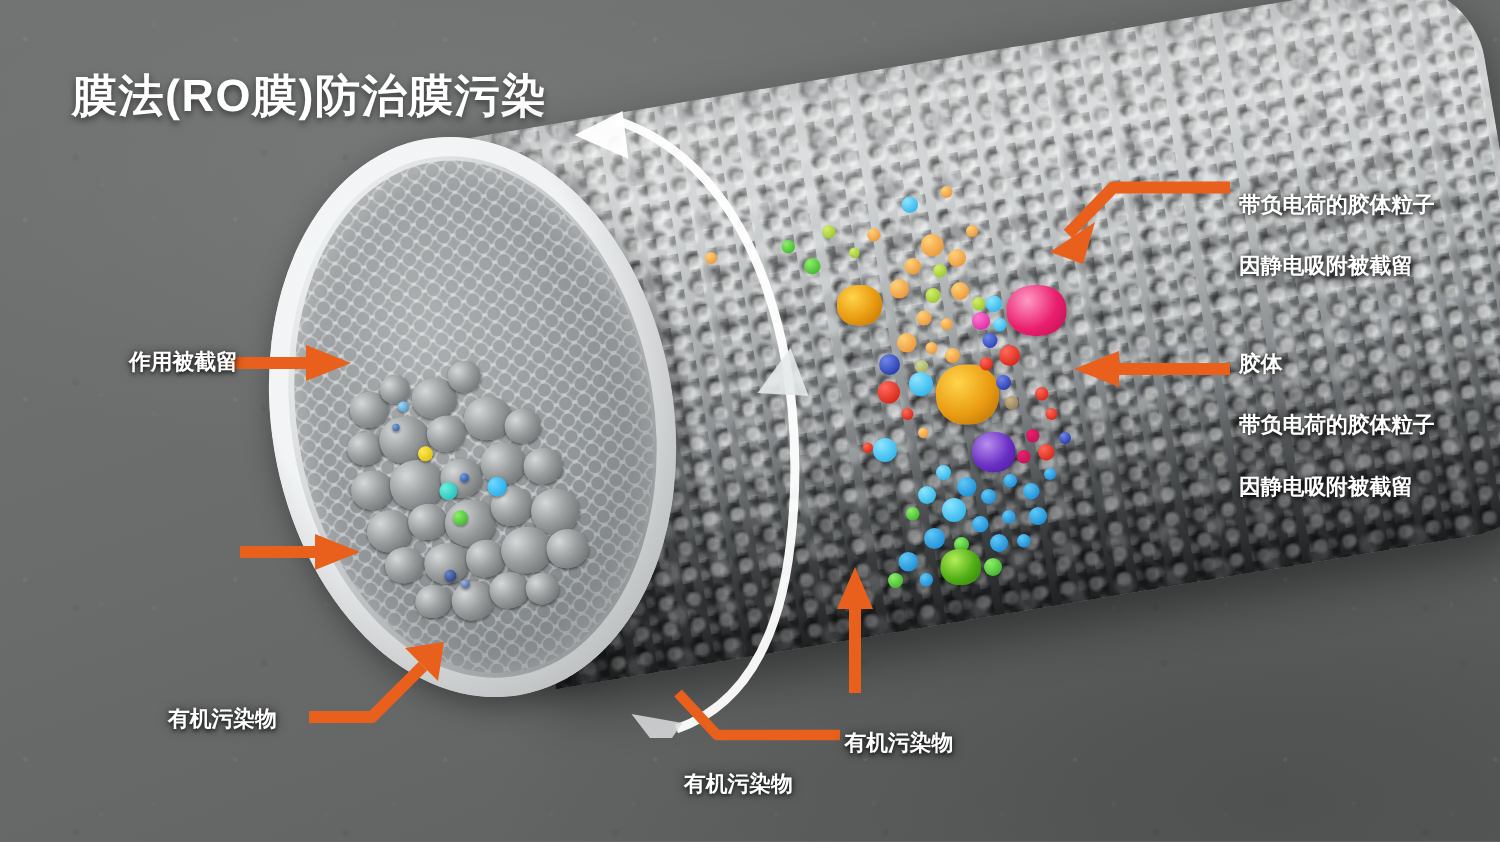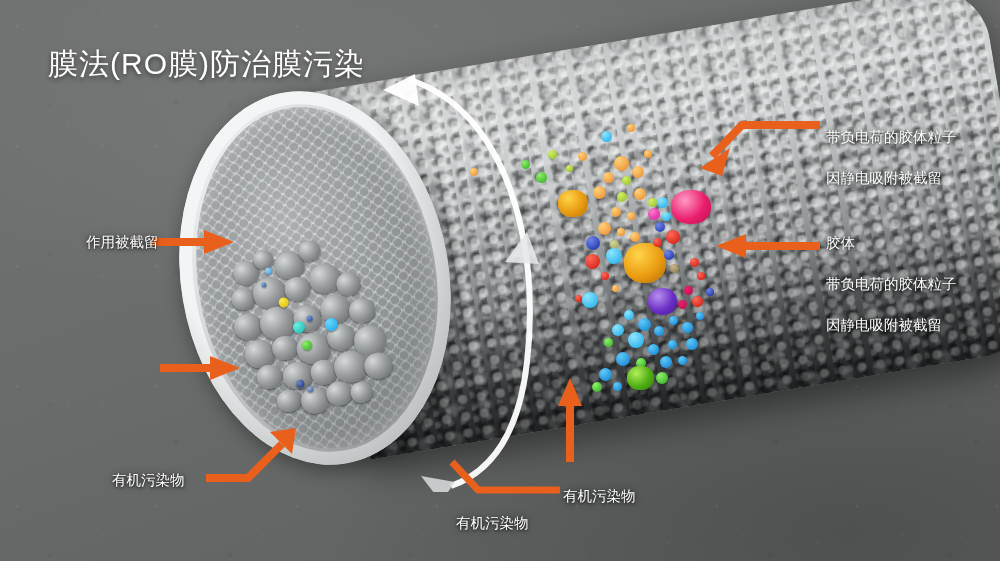--- a/index.html
+++ b/index.html
@@ -21,21 +21,21 @@
     background-image:
       radial-gradient(circle at 12% 22%, rgba(255,255,255,.35) 0 1px, transparent 2px),
       radial-gradient(circle at 28% 70%, rgba(0,0,0,.28) 0 1.5px, transparent 3px),
       radial-gradient(circle at 64% 12%, rgba(255,255,255,.2) 0 1px, transparent 2px),
       radial-gradient(circle at 88% 60%, rgba(0,0,0,.25) 0 1.5px, transparent 3px),
       radial-gradient(circle at 45% 88%, rgba(255,255,255,.18) 0 1px, transparent 2px);
     background-size:140px 120px,180px 150px,160px 130px,200px 170px,150px 140px;}
 
   
   .title{position:absolute;left:48px;top:44px;
-    font-size:30px;font-weight:normal;color:#ffffff;letter-spacing:1px;
+    font-size:30px;font-weight:bold;color:#ffffff;letter-spacing:1px;
     text-shadow:0 2px 5px rgba(0,0,0,.55);white-space:nowrap;}
 
   
   .cylinder{position:absolute;left:175px;top:62px;width:830px;height:430px;}
 
   .cyl-body{position:absolute;left:165px;top:28px;width:680px;height:372px;
     transform:rotate(-9.5deg);transform-origin:0 50%;
     border-radius:0 60px 60px 0;
     background:
       linear-gradient(177deg, rgba(255,255,255,.30) 0 6%, rgba(255,255,255,0) 26%),
@@ -93,21 +93,21 @@
 
   
   .particles{position:absolute;left:0;top:0;width:1000px;height:561px;pointer-events:none;}
   .p{position:absolute;border-radius:50%;}
   .pcl{position:absolute;border-radius:50%;filter:blur(.2px);}
 
   
   .whitearc{position:absolute;left:175px;top:62px;width:830px;height:430px;}
 
   
-  .ann{position:absolute;color:#ffffff;font-size:14.5px;font-weight:normal;line-height:1.42;
+  .ann{position:absolute;color:#ffffff;font-size:14.5px;font-weight:bold;line-height:1.42;
     text-shadow:0 1px 3px rgba(0,0,0,.8),0 0 7px rgba(0,0,0,.5);white-space:pre-line;}
   .ann .hl{color:#e8a020;}
   .svg-arrows{position:absolute;left:0;top:0;width:1000px;height:561px;}
 </style>
 </head>
 <body>
 
 <div class="stage">
 
   <div class="bg"></div>

